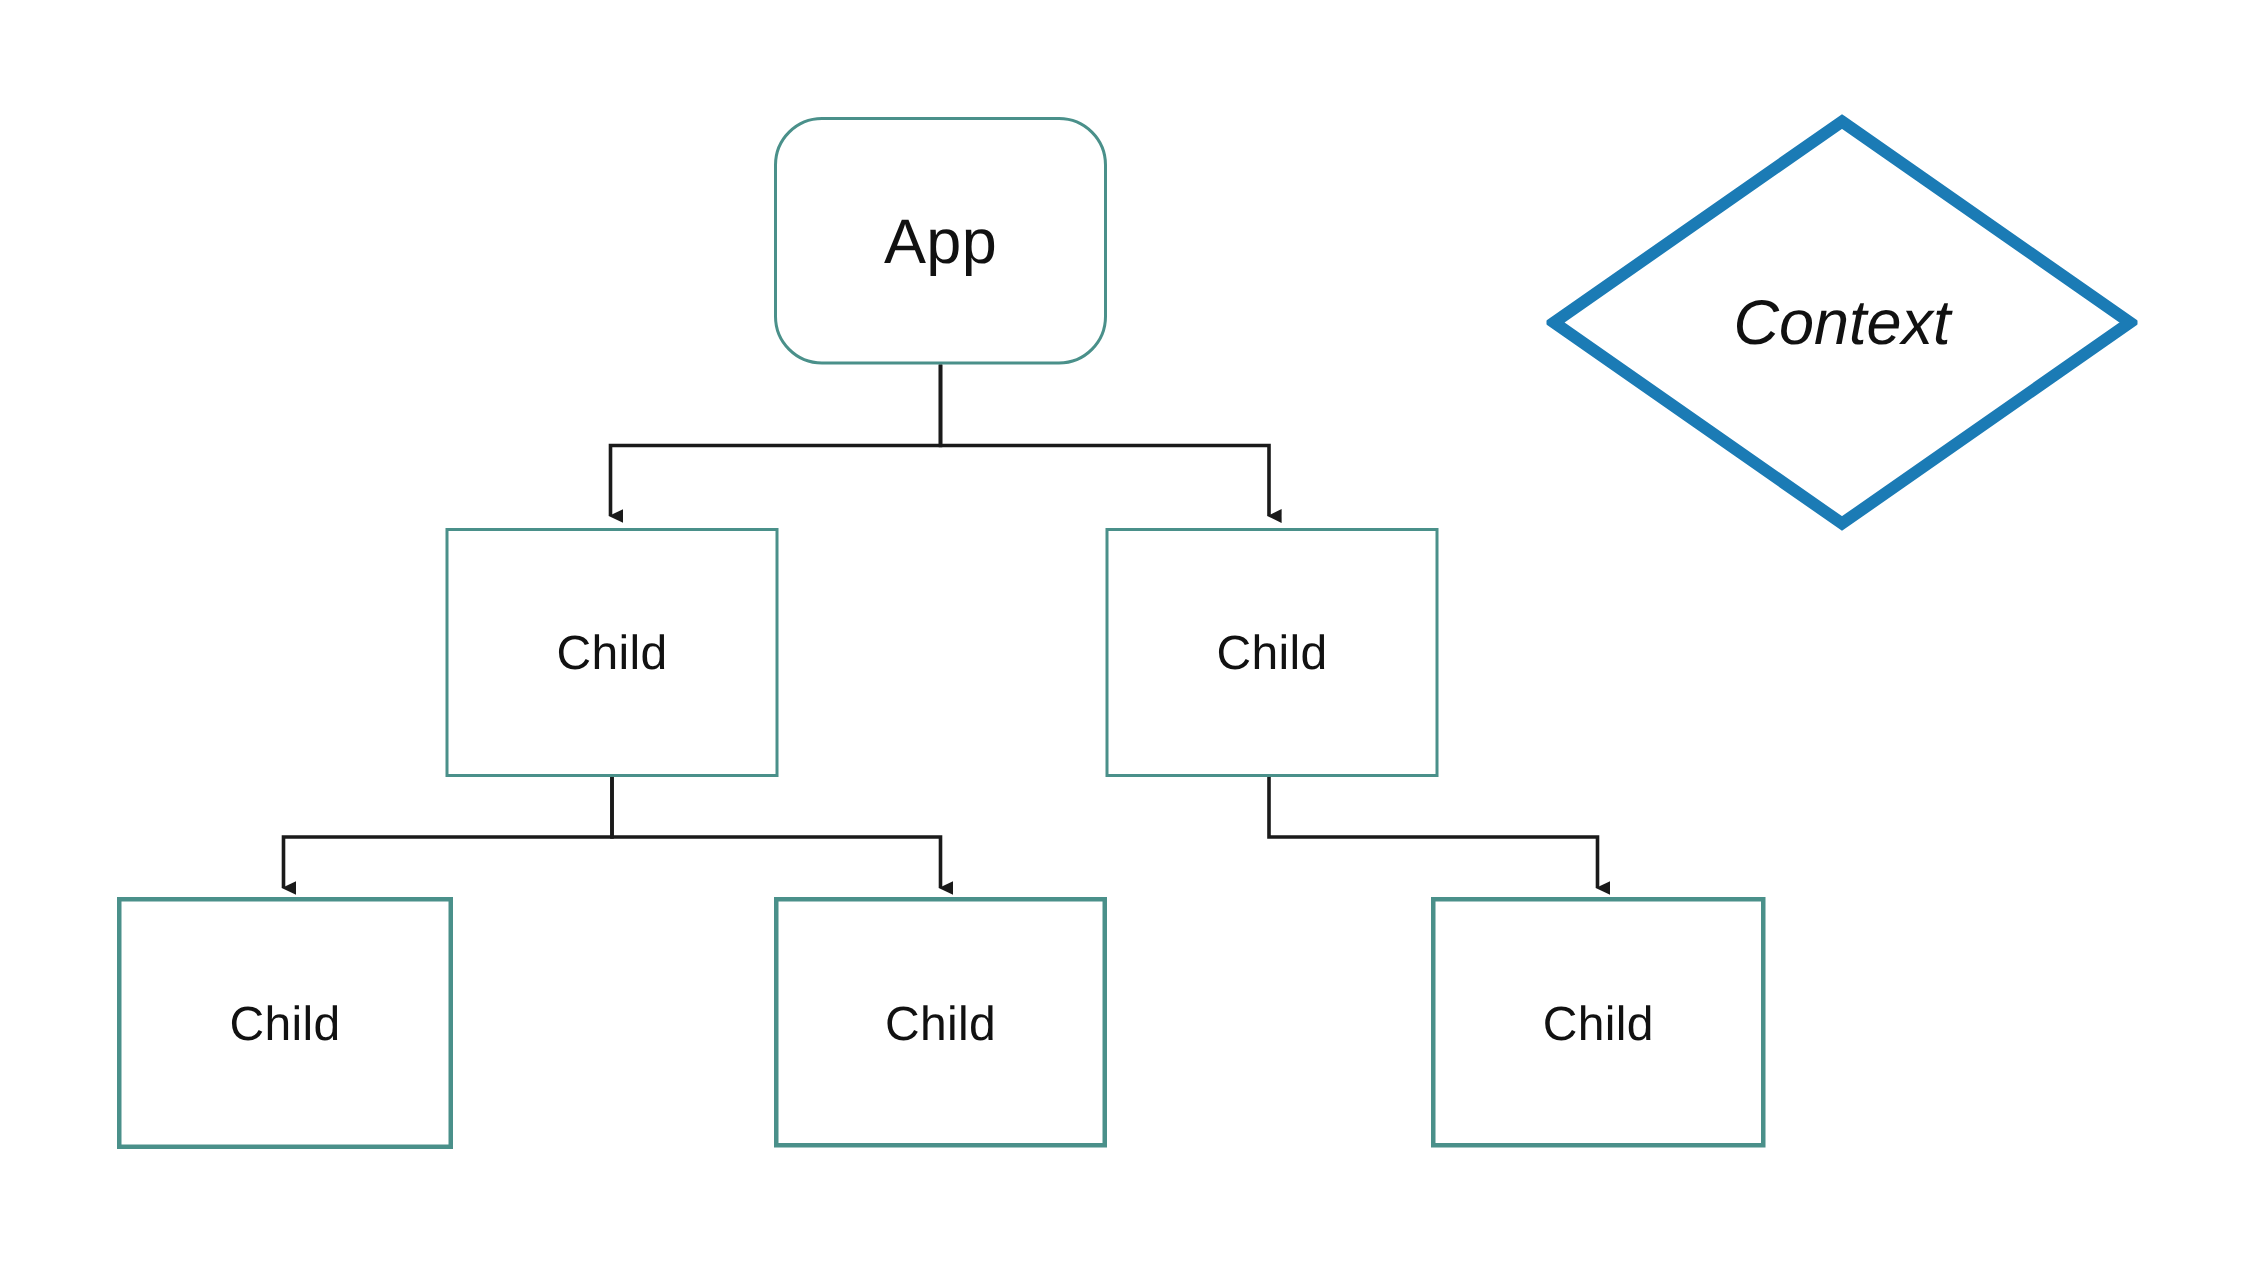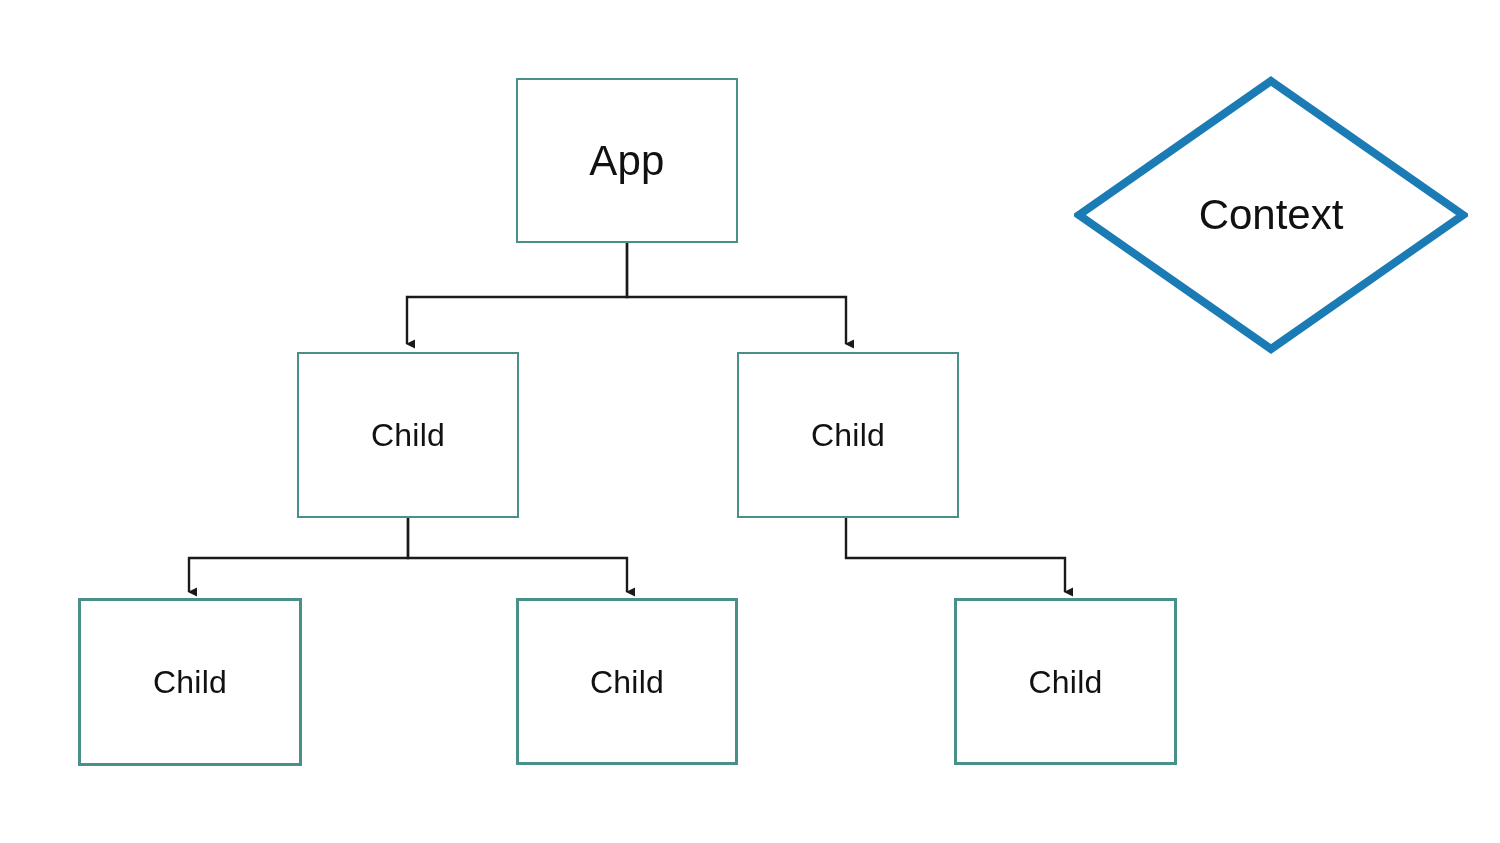--- a/index.html
+++ b/index.html
@@ -76,21 +76,21 @@
     </defs>
     <g id="edge-group" fill="none" stroke="#1a1a1a" stroke-width="2.4" stroke-linecap="butt" stroke-linejoin="miter">
         <polyline points="627,243 627,297 407,297 407,344" fill="none" stroke="#1a1a1a" stroke-width="2.4" marker-end="url(#arrowhead)"></polyline>
         <polyline points="627,243 627,297 846,297 846,344" fill="none" stroke="#1a1a1a" stroke-width="2.4" marker-end="url(#arrowhead)"></polyline>
         <polyline points="408,518 408,558 189,558 189,592" fill="none" stroke="#1a1a1a" stroke-width="2.4" marker-end="url(#arrowhead)"></polyline>
         <polyline points="408,518 408,558 627,558 627,592" fill="none" stroke="#1a1a1a" stroke-width="2.4" marker-end="url(#arrowhead)"></polyline>
         <polyline points="846,518 846,558 1065,558 1065,592" fill="none" stroke="#1a1a1a" stroke-width="2.4" marker-end="url(#arrowhead)"></polyline>
       </g>
   </svg>
 
-  <div class="node rect" style="left:516px; top:78px; width:222px; height:165px; border-width:2px; border-color:#4a908a;">
+  <div class="node rect" style="left:516px; top:78px; width:222px; height:165px; border-width:2px; border-color:#4a908a;border-radius:32px;">
     <span class="node-label" style="font-size:42px;">App</span>
   </div>
 
   <div class="node rect" style="left:297px; top:352px; width:222px; height:166px; border-width:2px; border-color:#4a908a;">
     <span class="node-label" style="font-size:32px;">Child</span>
   </div>
 
   <div class="node rect" style="left:737px; top:352px; width:222px; height:166px; border-width:2px; border-color:#4a908a;">
     <span class="node-label" style="font-size:32px;">Child</span>
   </div>
@@ -100,21 +100,21 @@
   </div>
 
   <div class="node rect" style="left:516px; top:598px; width:222px; height:167px; border-width:3px; border-color:#4a908a;">
     <span class="node-label" style="font-size:32px;">Child</span>
   </div>
 
   <div class="node rect" style="left:954px; top:598px; width:223px; height:167px; border-width:3px; border-color:#4a908a;">
     <span class="node-label" style="font-size:32px;">Child</span>
   </div>
 
-  <div class="diamond-wrap" style="left:1074px; top:76px; width:394px; height:278px;">
+  <div class="diamond-wrap" style="left:1031px; top:76px; width:394px; height:278px;font-style:italic;">
     <svg viewBox="0 0 394 278" width="394" height="278" xmlns="http://www.w3.org/2000/svg">
       <polygon id="context-diamond-shape" points="197,5 389,139 197,273 5,139" fill="#ffffff" stroke="#1b7bb5" stroke-width="8" stroke-linejoin="miter"></polygon>
     </svg>
     <div class="diamond-label">
       <span style="font-size:42px;">Context</span>
     </div>
   </div>
 
 </div>
 

